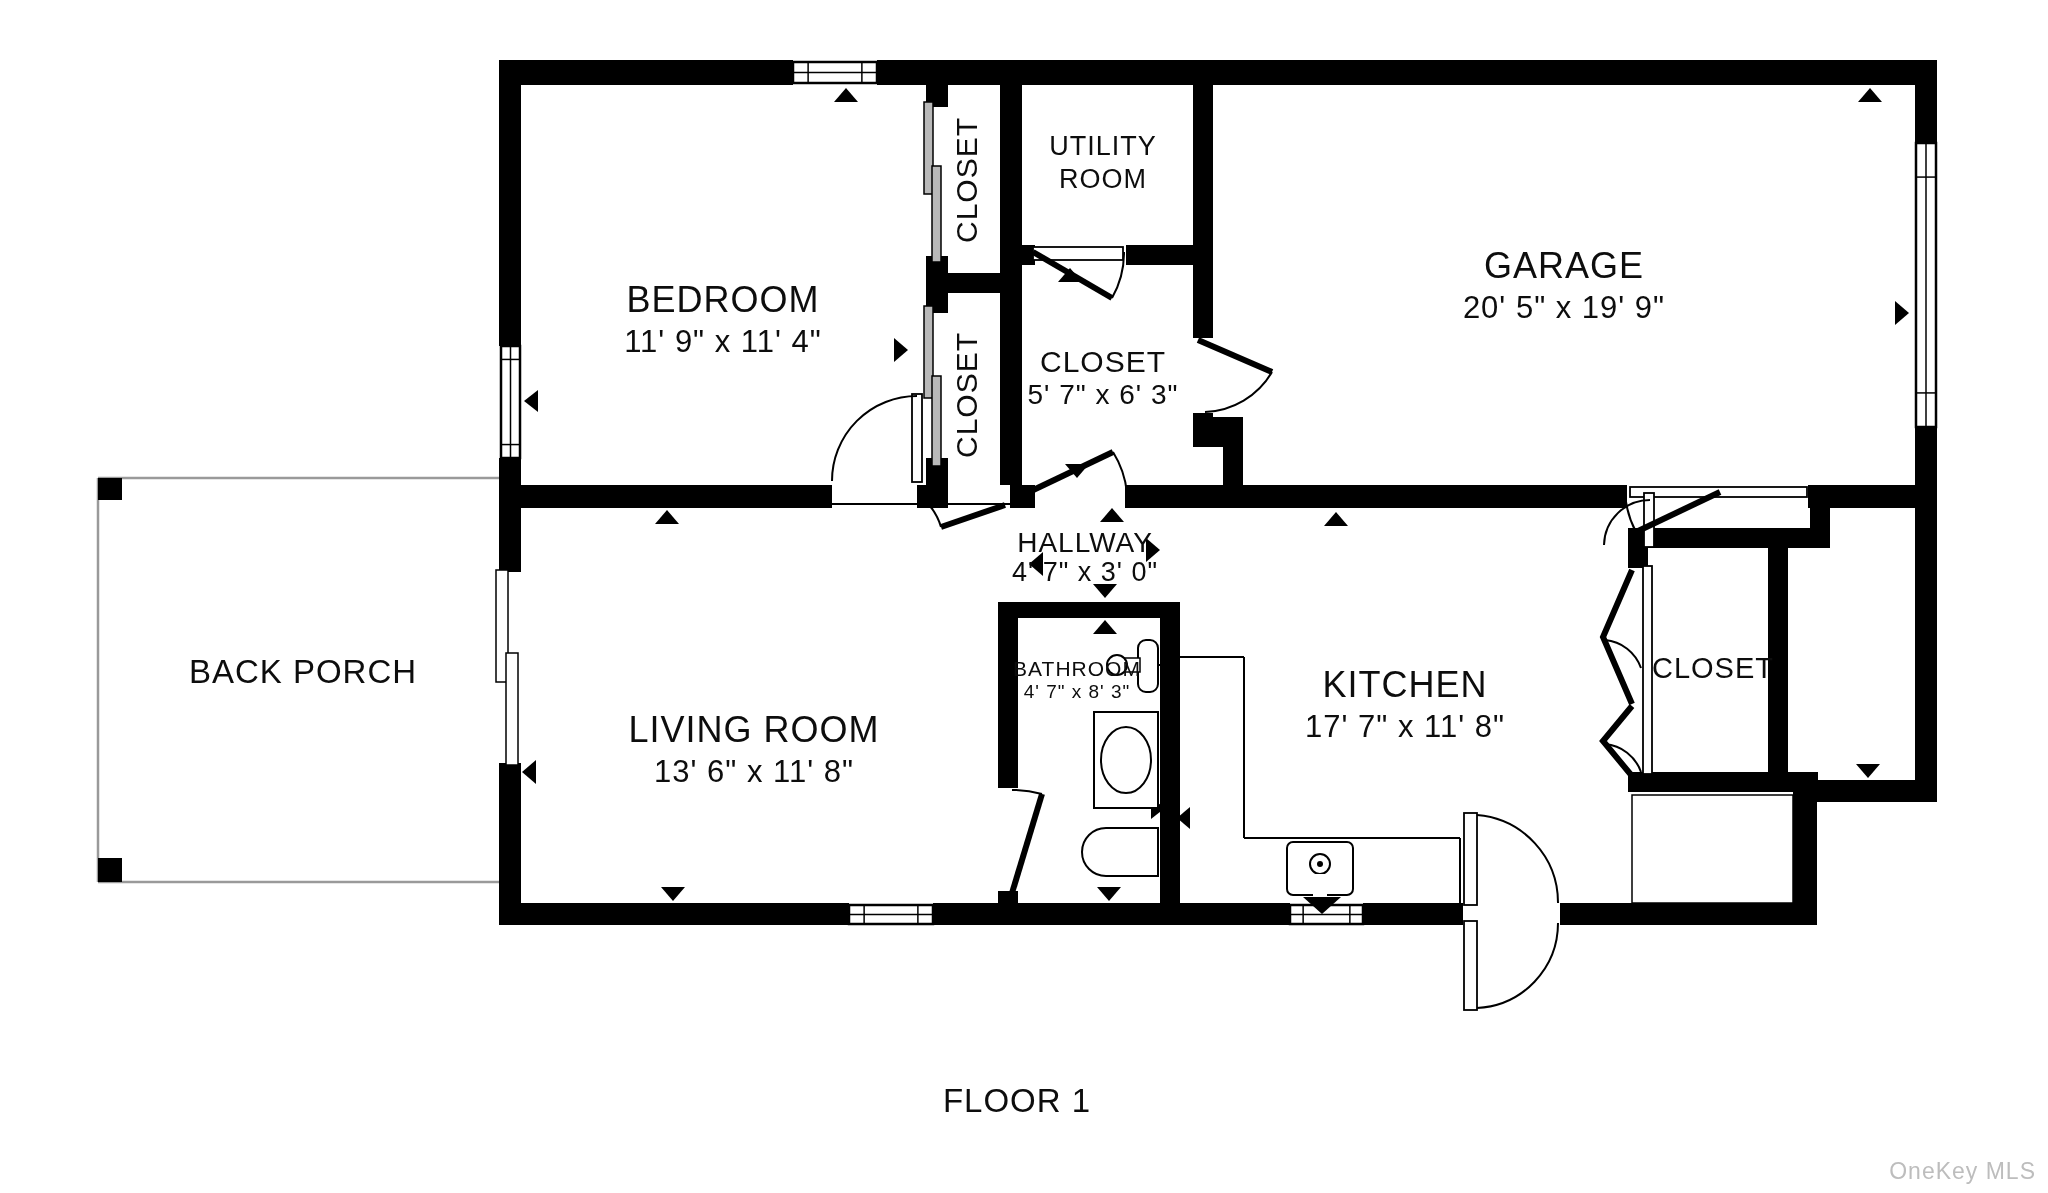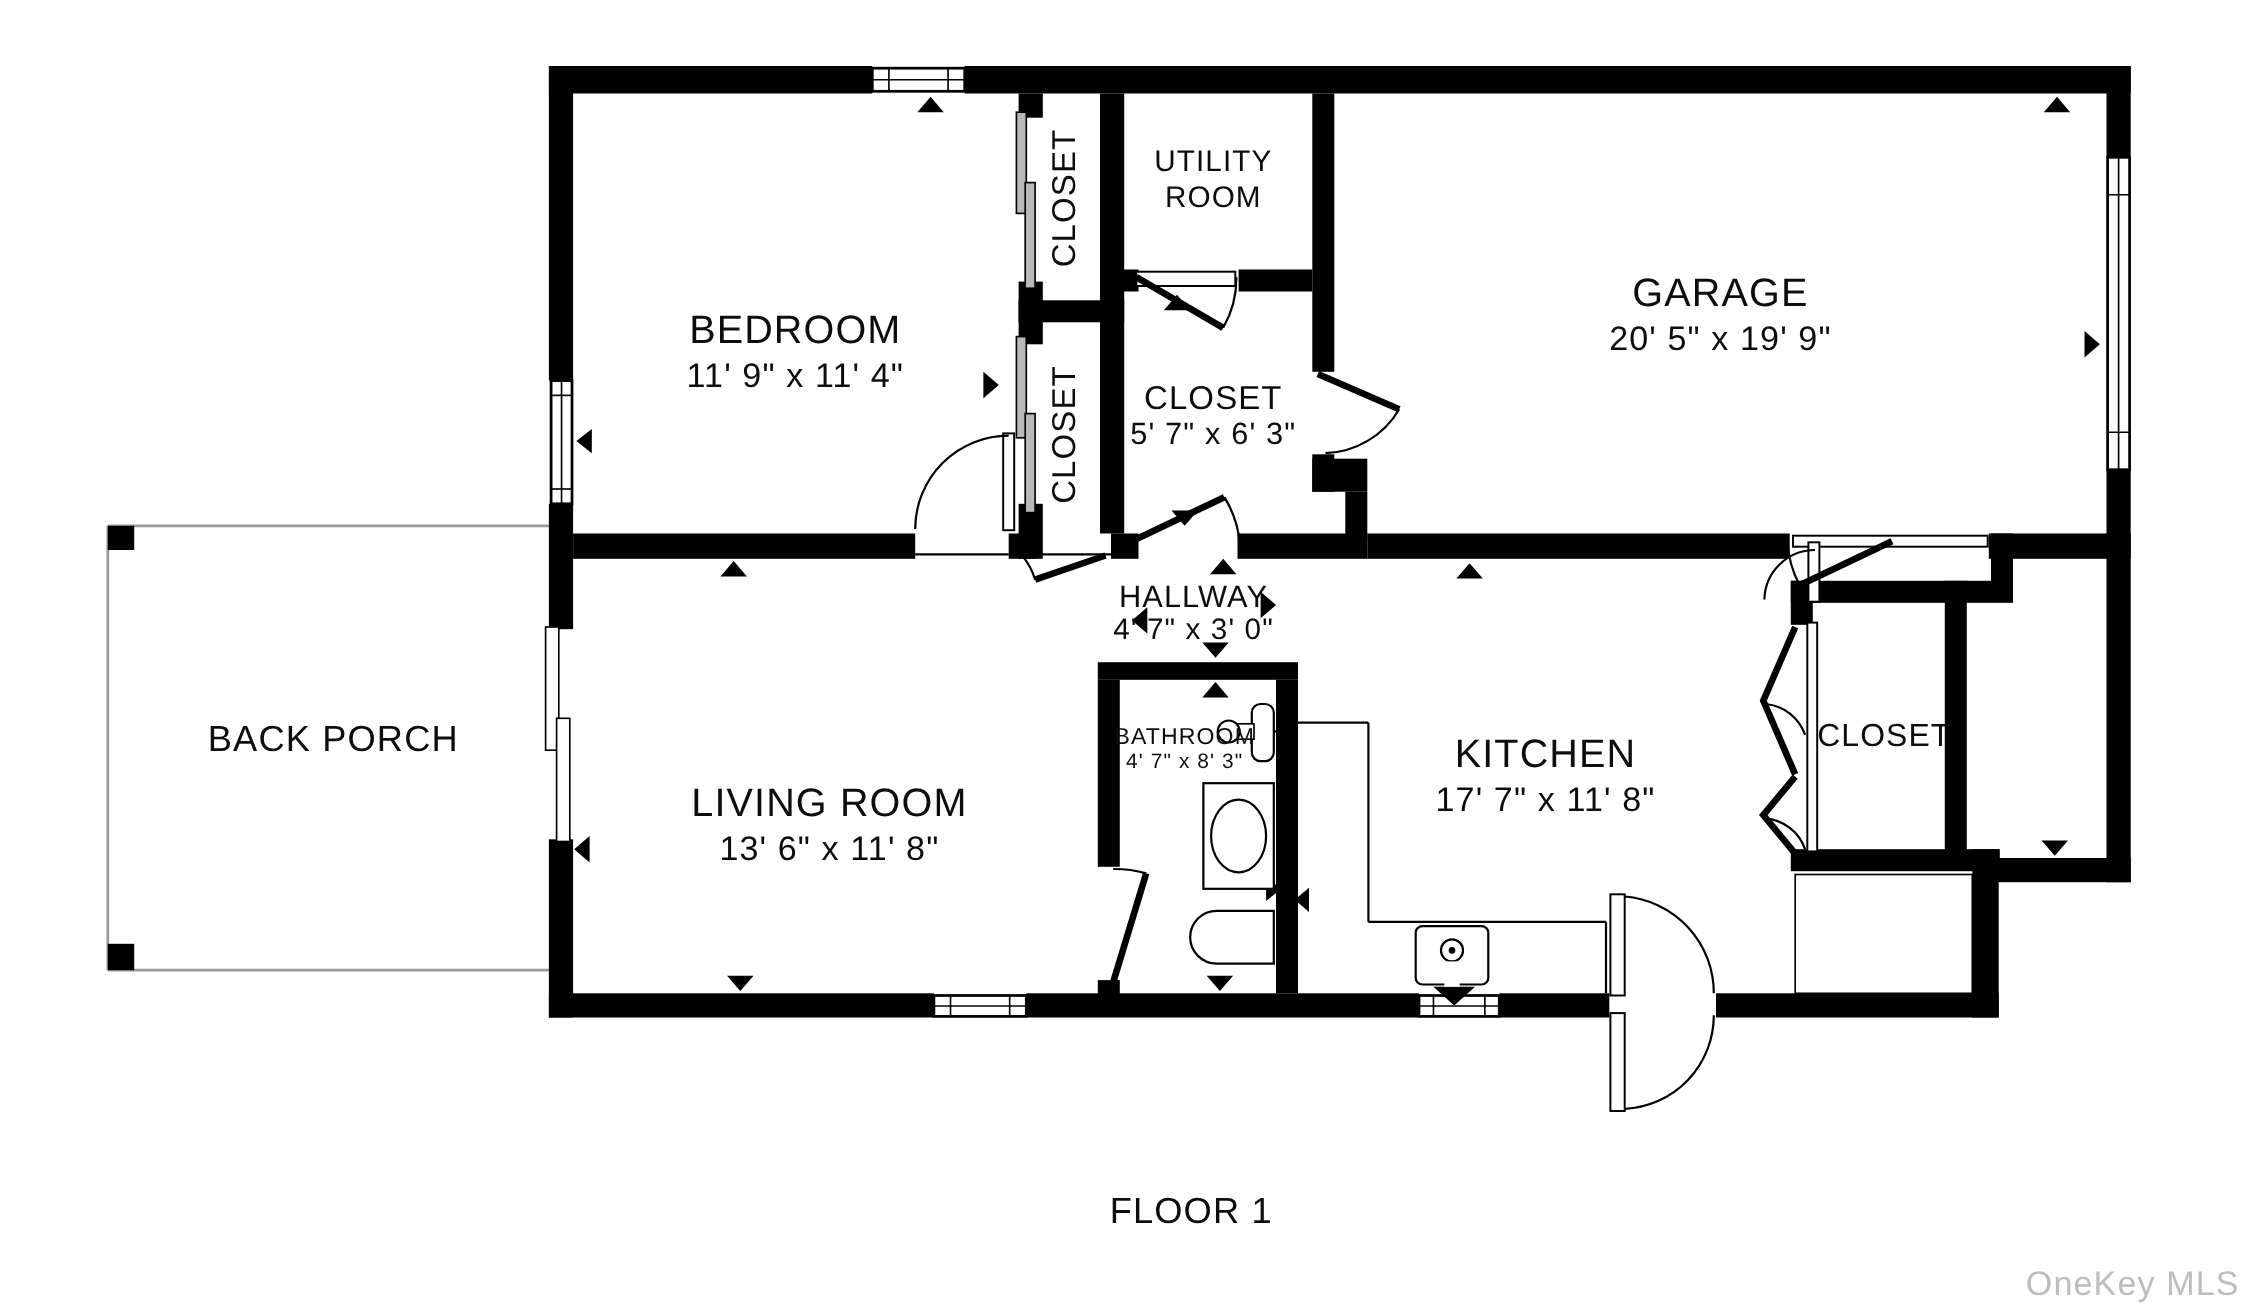--- a/index.html
+++ b/index.html
@@ -1,22 +1,22 @@
 <!DOCTYPE html>
 <html><head>
 <meta charset="utf-8">
 <style>
   html,body{margin:0;padding:0;background:#fff;}
   .stage{position:relative;width:2048px;height:1193px;background:#ffffff;overflow:hidden;
          font-family:"Liberation Sans",sans-serif;}
   .stage svg{position:absolute;left:0;top:0;}
   svg text{font-family:"Liberation Sans",sans-serif;fill:#0d0d0d;letter-spacing:1px;}
-  .floor-label{position:absolute;left:877px;top:1082px;width:280px;text-align:right;
+  .floor-label{position:absolute;left:877px;top:1082px;width:280px;text-align:center;
                font-size:33px;color:#0d0d0d;letter-spacing:1px;}
-  .watermark{position:absolute;right:12px;bottom:8px;font-size:31px;color:#bdbdbd;letter-spacing:1px;}
+  .watermark{position:absolute;right:12px;bottom:8px;font-size:23px;color:#bdbdbd;letter-spacing:1px;}
 </style>
 </head>
 <body>
 
 <div class="stage">
   <svg width="2048" height="1193" viewBox="0 0 2048 1193" xmlns="http://www.w3.org/2000/svg">
       <line x1="98" y1="478" x2="499" y2="478" stroke="#9a9a9a" stroke-width="2.5"></line>
       <line x1="98" y1="478" x2="98" y2="882" stroke="#9a9a9a" stroke-width="2.5"></line>
       <line x1="98" y1="882" x2="499" y2="882" stroke="#9a9a9a" stroke-width="2.5"></line>
       <rect x="499" y="60" width="294" height="25" fill="#000000"></rect>

